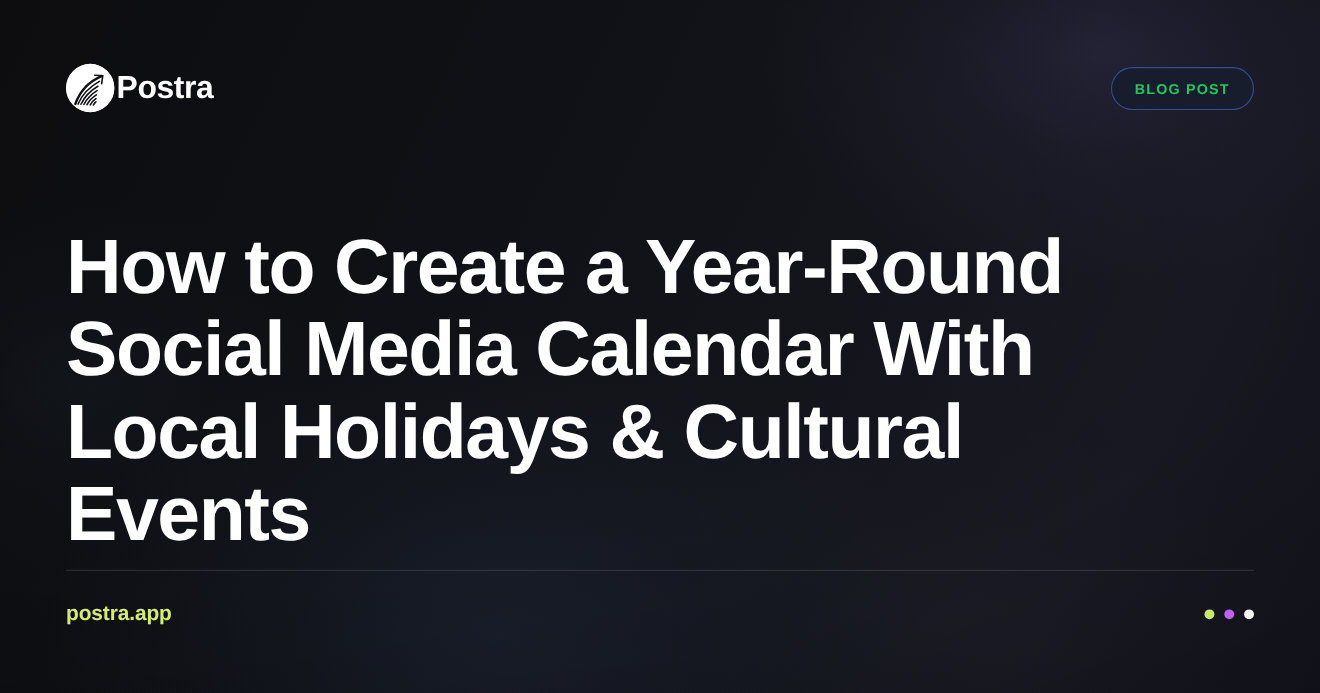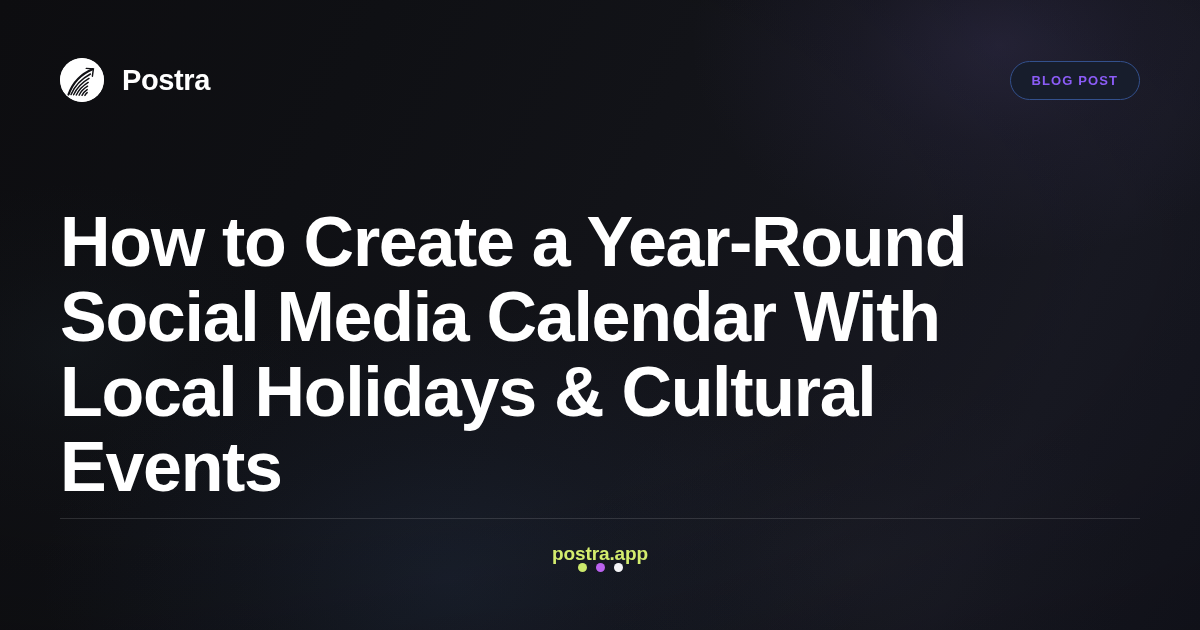--- a/index.html
+++ b/index.html
@@ -86,21 +86,21 @@
     top: 52px;
     height: 56px;
     display: flex;
     align-items: center;
     justify-content: space-between;
   }
 
   .brand {
     display: flex;
     align-items: center;
-    gap: 18px;
+    gap: 2px;
   }
 
   .brand-mark {
     width: 44px;
     height: 44px;
     border-radius: 50%;
     background: #ffffff;
     display: block;
     flex: none;
   }
@@ -116,21 +116,21 @@
 
   .badge {
     display: inline-flex;
     align-items: center;
     justify-content: center;
     height: 39px;
     padding: 0 21px;
     border-radius: 20px;
     border: 1px solid #33508c;
     background: #171d2c;
-    color: #8b5cf6;
+    color: #22c55e;
     font-size: 13px;
     font-weight: 700;
     letter-spacing: 1.1px;
     white-space: nowrap;
   }
 
   
   .title-block {
     position: absolute;
     left: 60px;
@@ -158,22 +158,21 @@
   }
 
   .footer {
     position: absolute;
     left: 60px;
     right: 60px;
     top: 545px;
     height: 26px;
     display: flex;
     align-items: center;
-    justify-content: center;
-    flex-direction: column;
+    justify-content: space-between;
   }
 
   .footer-domain {
     color: #d4ed6e;
     font-size: 19px;
     font-weight: 700;
     letter-spacing: -0.1px;
     line-height: 1;
   }
 

